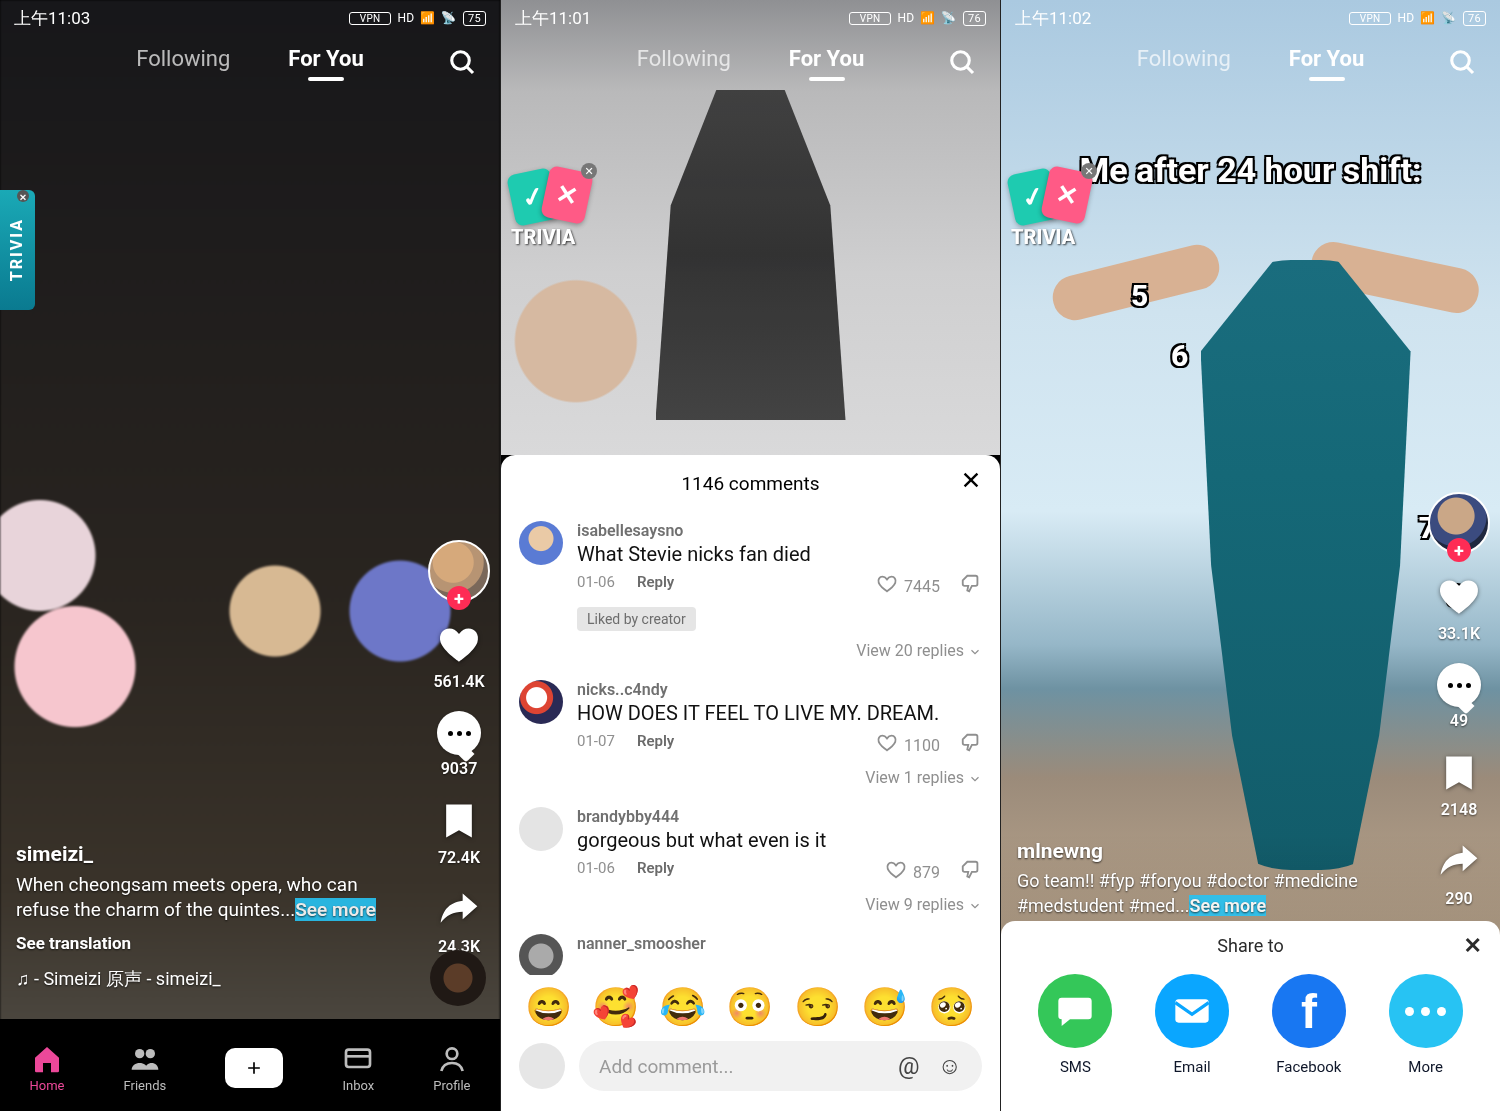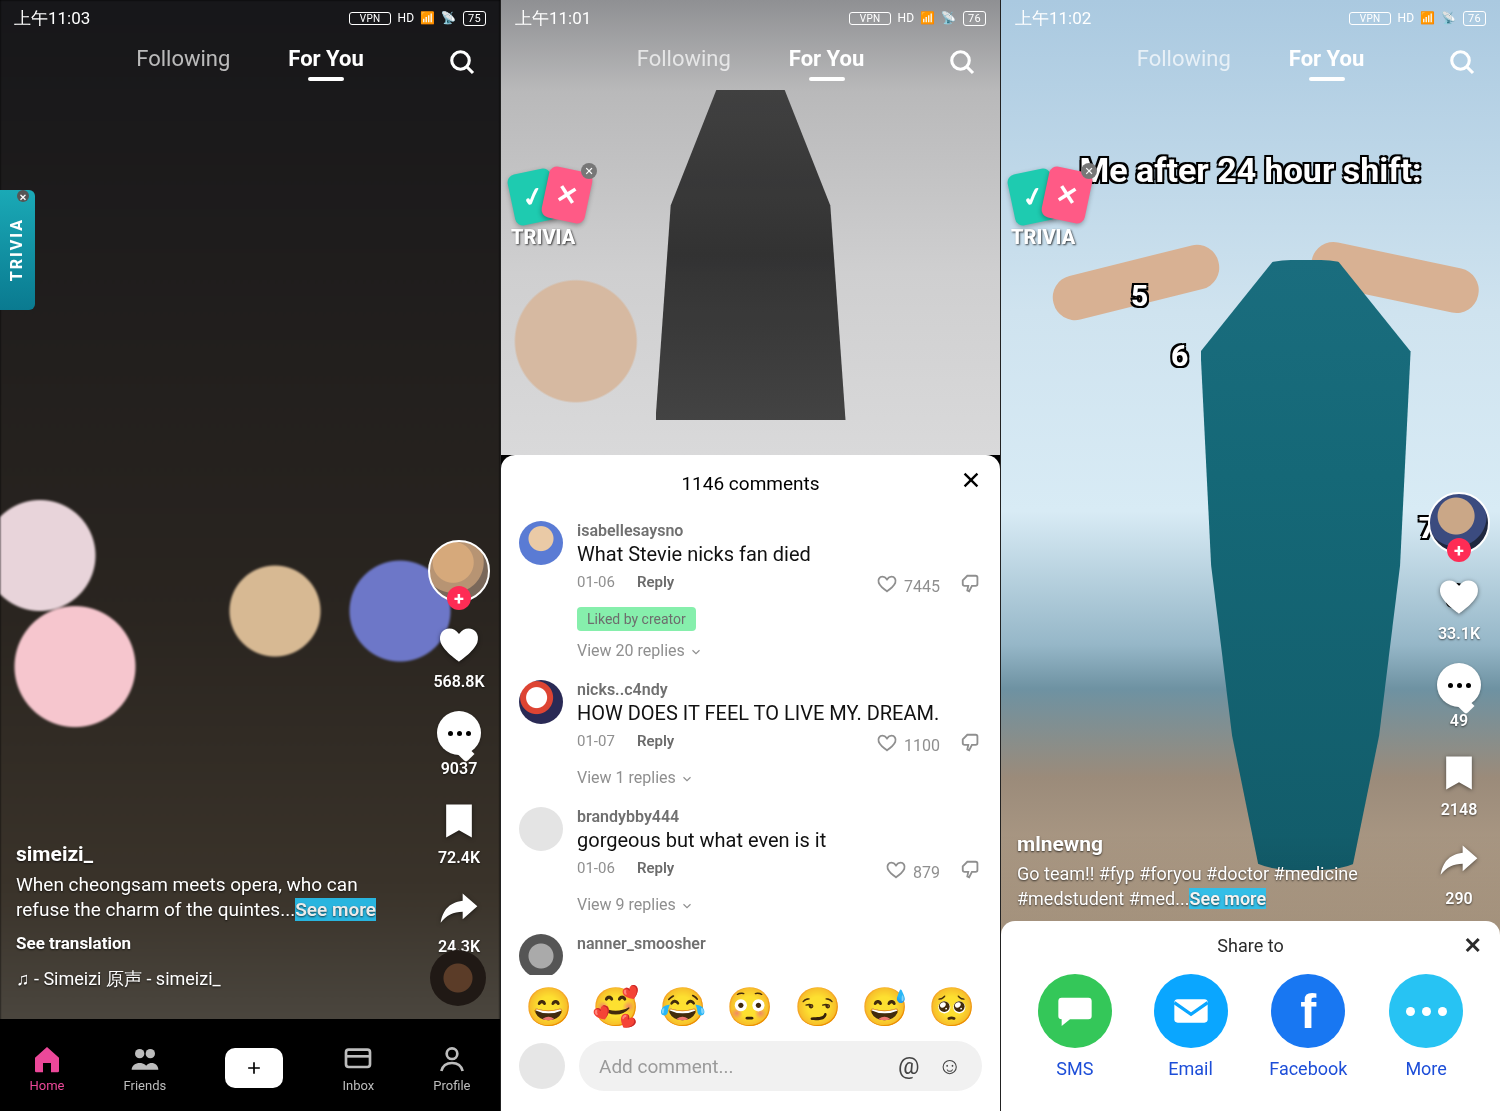--- a/index.html
+++ b/index.html
@@ -87,21 +87,21 @@
   .spin { position:absolute; right:14px; bottom:105px; width:56px; height:56px; border-radius:50%; background:radial-gradient(circle at 50% 50%,#5b3c28 0 14px,#201915 15px 28px); display:flex; align-items:center; justify-content:center; z-index:30; }
 
   
   .caption { position:absolute; left:16px; right:90px; bottom:120px; color:#fff; text-shadow:0 1px 2px rgba(0,0,0,.7); }
   .caption .user { font-size:21px; font-weight:700; margin-bottom:6px; }
   .caption .body { font-size:19px; line-height:1.35; }
   .caption .more { font-weight:600; opacity:.9; }
   .caption .trans { display:block; margin-top:10px; font-weight:700; font-size:17px; }
   .caption .music { display:block; margin-top:14px; font-size:18px; }
 
-  .p3 .caption { bottom:200px; }
+  .p3 .caption { bottom:193px; }
   .p3 .caption .body { font-size:18px; }
 
   
   .bbar { position:absolute; left:0; right:0; bottom:0; height:92px; background:#000; display:flex; justify-content:space-around; align-items:center; padding-top:6px; }
   .bitm { color:#bdbdbd; display:flex; flex-direction:column; align-items:center; gap:3px; font-size:13px; }
   .bitm.active { color:#ec4899; }
   .bitm svg { width:32px; height:32px; fill:currentColor; }
   .newbtn { width:58px; height:40px; border-radius:10px; background:#fff; position:relative; display:flex; align-items:center; justify-content:center; }
   .newbtn::before { content:""; position:absolute; left:-5px; top:0; bottom:0; width:14px; border-radius:10px 0 0 10px; background:#25f4ee; z-index:-1; }
   .newbtn::after { content:""; position:absolute; right:-5px; top:0; bottom:0; width:14px; border-radius:0 10px 10px 0; background:#fe2c55; z-index:-1; }
@@ -113,39 +113,39 @@
   .sheet-hd .close { position:absolute; right:14px; top:10px; width:30px; height:30px; display:flex; align-items:center; justify-content:center; }
   .cm-list { flex:1; overflow:hidden; }
   .cm { display:flex; gap:14px; padding:10px 18px; }
   .cm-av { width:44px; height:44px; border-radius:50%; flex:0 0 44px; }
   .cm-body { flex:1; }
   .cm-name { font-size:16px; font-weight:600; color:#707070; margin-bottom:2px; }
   .cm-text { font-size:20px; color:#111; line-height:1.25; }
   .cm-meta { display:flex; align-items:flex-start; gap:22px; margin-top:6px; font-size:15px; color:#8f8f8f; }
   .cm-actions { display:flex; align-items:center; gap:6px; margin-left:auto; }
   .cm-actions svg { width:22px; height:22px; fill:none; stroke:#8f8f8f; stroke-width:2; }
-  .cm-liked { display:inline-block; margin-top:8px; font-size:14px; color:#6d6d6d; background:#86efac; border-radius:4px; padding:4px 10px; }
-  .cm-replies { margin-top:10px; font-size:16px; color:#8f8f8f; }
+  .cm-liked { display:inline-block; margin-top:8px; font-size:14px; color:#6d6d6d; background:#e5e5e5; border-radius:4px; padding:4px 10px; }
+  .cm-replies { margin-top:10px; font-size:16px; color:#8f8f8f;text-align:right; }
   .cm-replies svg { width:14px; height:14px; vertical-align:middle; }
   .cm:last-child { padding-bottom:4px; }
 
   .reacts { display:flex; justify-content:space-around; padding:10px 14px 6px; font-size:38px; }
   .inprow { display:flex; align-items:center; gap:14px; padding:6px 18px 20px; }
   .inp-av { width:46px; height:46px; border-radius:50%; background:#e6e6e6; flex:0 0 46px; }
   .inp { flex:1; height:50px; background:#f1f1f1; border-radius:25px; display:flex; align-items:center; padding:0 20px; color:#9a9a9a; font-size:19px; }
   .inp .tail { margin-left:auto; display:flex; gap:18px; color:#444; font-size:24px; }
 
   
   .sharesheet { position:absolute; left:0; right:0; bottom:0; height:190px; background:#fff; border-radius:14px 14px 0 0; padding:14px 16px; }
   .ss-hd { text-align:center; font-size:18px; color:#2b2b2b; position:relative; }
   .ss-hd .close { position:absolute; right:2px; top:-2px; font-size:22px; font-weight:700; }
   .ss-row { display:flex; justify-content:space-around; margin-top:18px; }
   .ss-item { display:flex; flex-direction:column; align-items:center; gap:10px; }
   .ss-circ { width:74px; height:74px; border-radius:50%; display:flex; align-items:center; justify-content:center; }
-  .ss-label { font-size:18px; color:#1d4ed8; }
+  .ss-label { font-size:15px; color:#0f172a; }
   .sms { background:#34c759; } .sms svg { width:40px; height:40px; fill:#fff; }
   .email { background:#0aa6ff; } .email svg { width:40px; height:40px; fill:#fff; }
   .fb { background:#1877f2; color:#fff; font-size:48px; font-weight:800; font-family:Arial; }
   .more { background:#27c3f3; } .more .d { display:flex; gap:7px; } .more .d span{width:9px;height:9px;background:#fff;border-radius:50%;}
 </style>
 </head>
 <body>
 
 <div class="row">
 
@@ -181,21 +181,21 @@
     <div class="actions">
       <div class="avatar">
           <div class="plus">+</div>
         </div>
       <div class="act-item">
         <div class="icn">
             <svg viewBox="0 0 24 24">
               <path d="M12 21s-8-5.3-10-10.4C.6 6.1 3.4 3 6.8 3c2 0 3.6 1 5.2 3 1.6-2 3.2-3 5.2-3 3.4 0 6.2 3.1 4.8 7.6C20 15.7 12 21 12 21z"></path>
             </svg>
           </div>
-        <span class="cnt">568.8K</span>
+        <span class="cnt">561.4K</span>
       </div>
       <div class="act-item">
         <div class="cbubble">
             <div class="dots">
               <span></span>
               <span></span>
               <span></span>
             </div>
           </div>
         <span class="cnt">9037</span>

